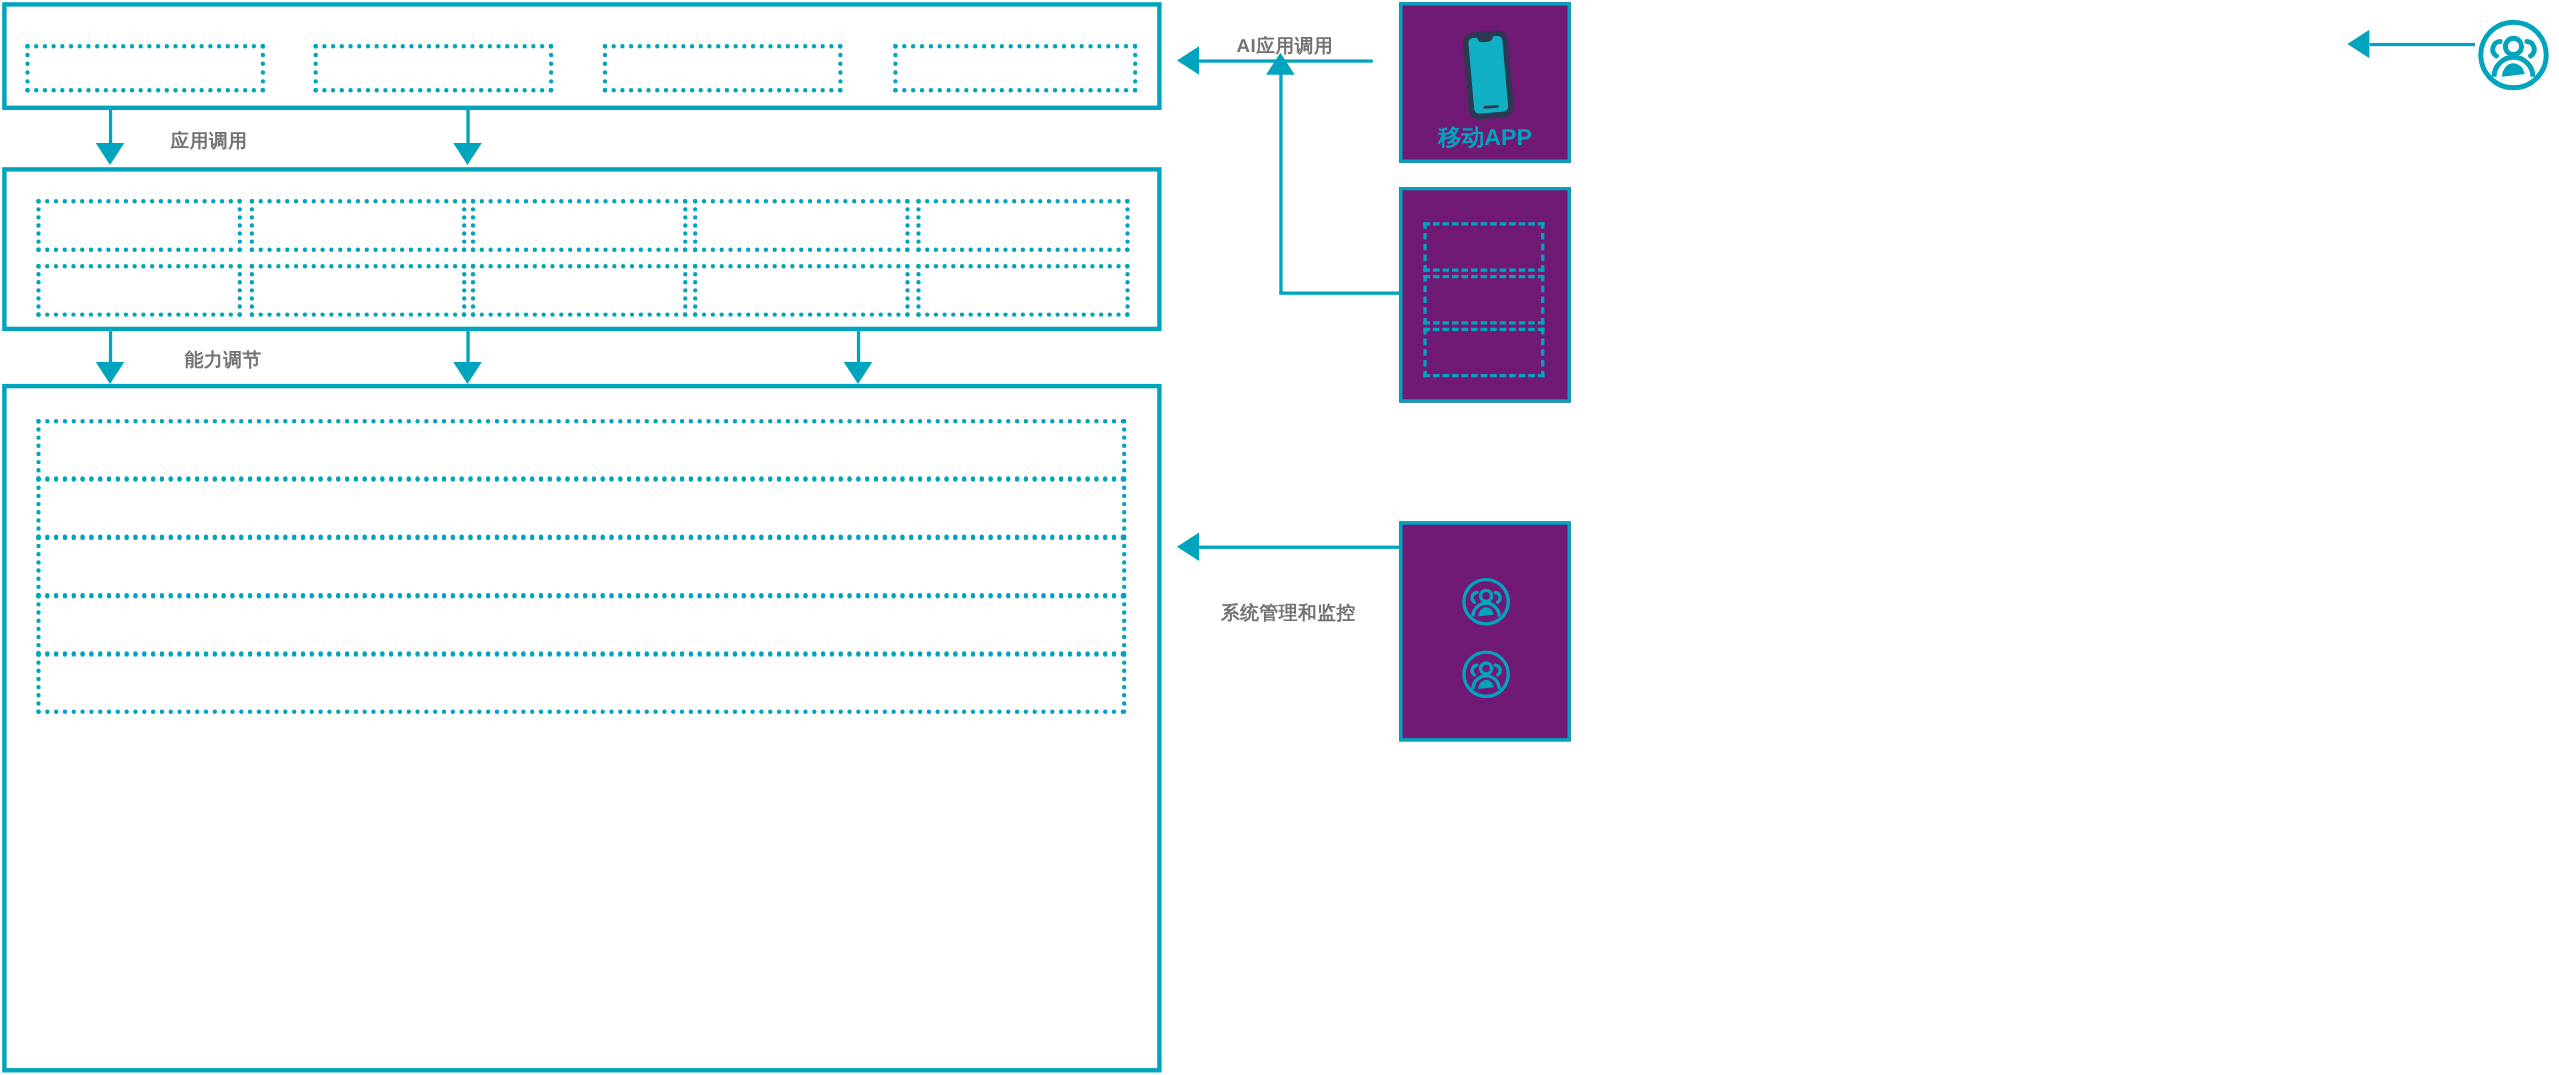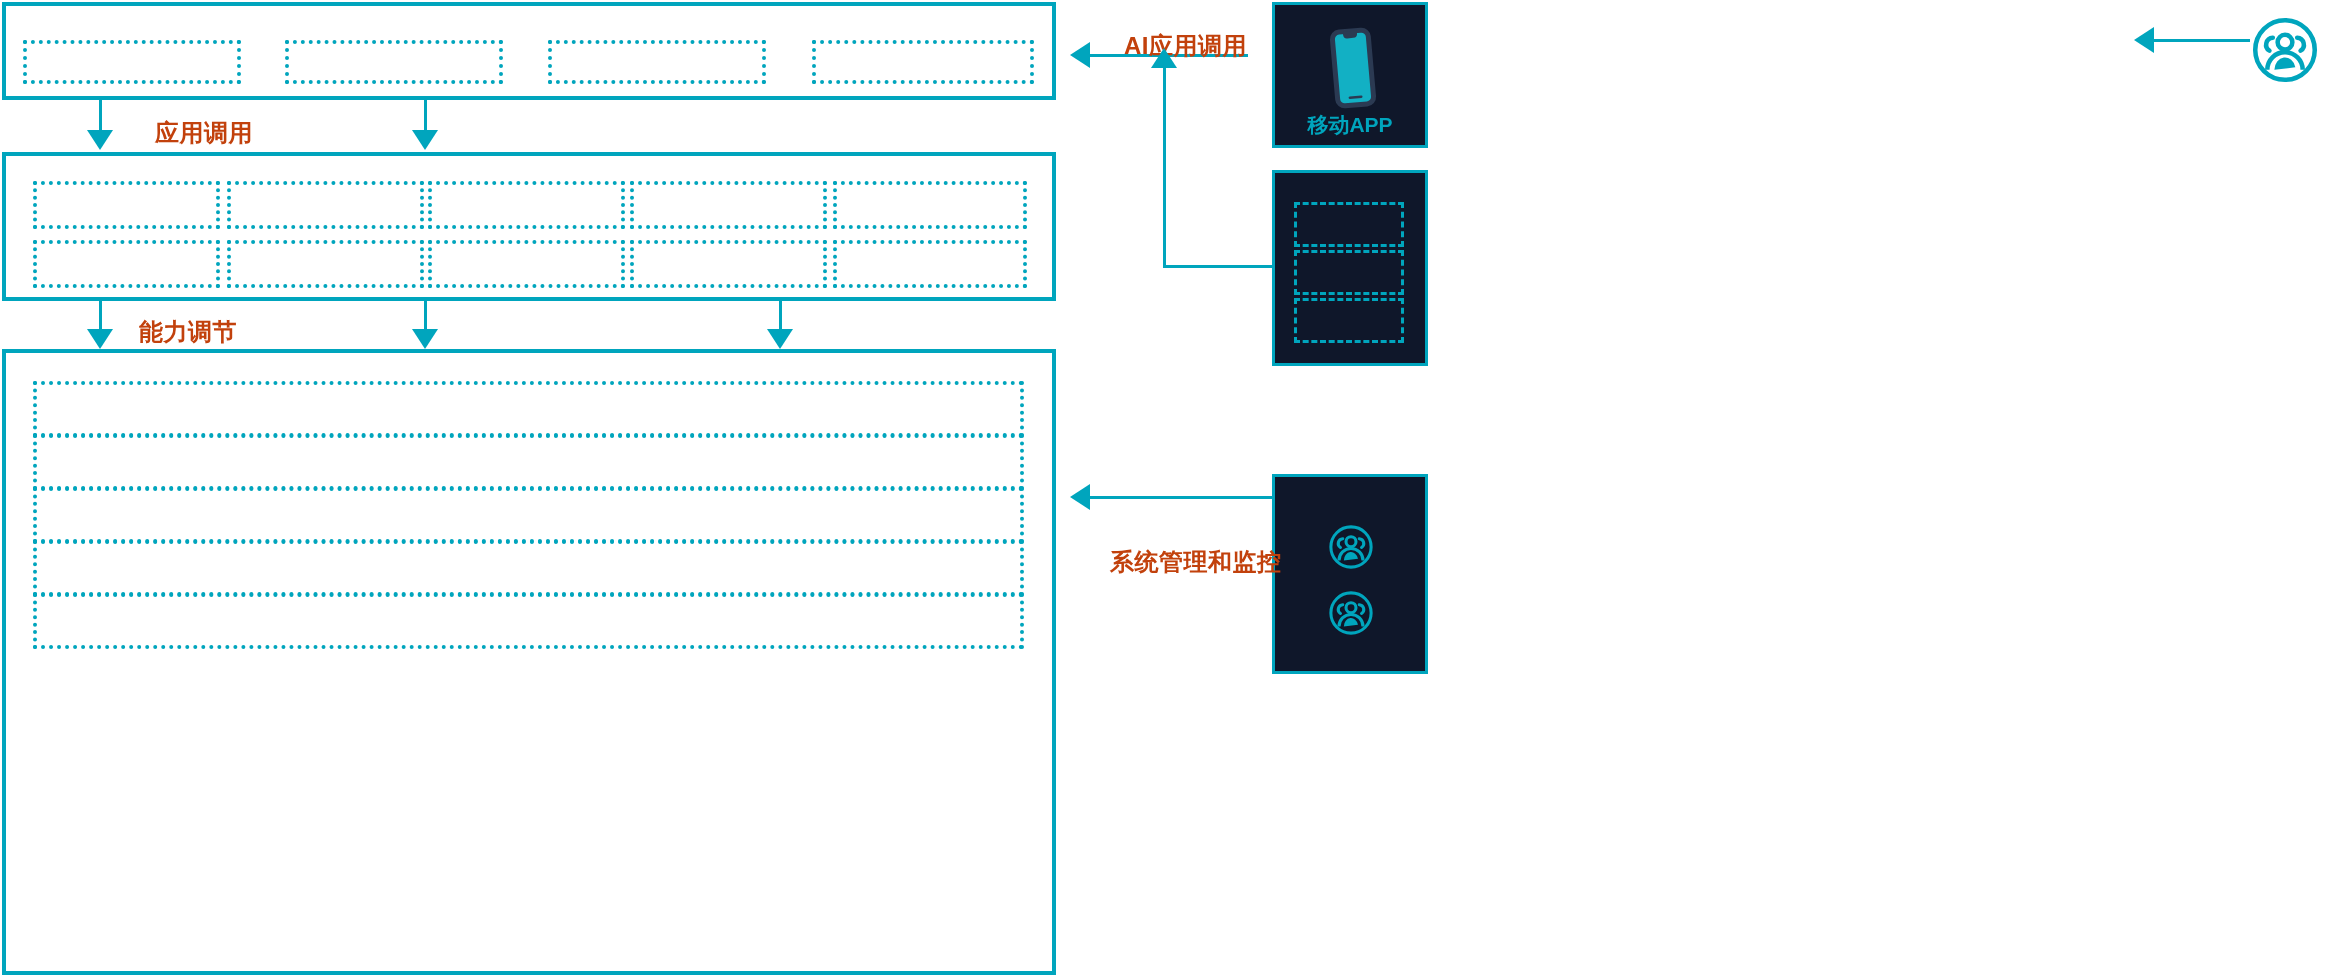--- a/index.html
+++ b/index.html
@@ -22,21 +22,21 @@
   .panel {
     position: absolute;
     box-sizing: border-box;
     border: 4px solid #00a5bd;
     background: #ffffff;
   }
   .panel-thin {
     position: absolute;
     box-sizing: border-box;
     border: 3px solid #00a5bd;
-    background: #0f172a;
+    background: #701a75;
   }
 
   
   .slot {
     position: absolute;
     box-sizing: border-box;
     border: 3px dashed #00a5bd;
     background: transparent;
   }
   .slot-dense {
@@ -76,22 +76,22 @@
     width: 0;
     height: 0;
     border-top: 13px solid transparent;
     border-bottom: 13px solid transparent;
     border-right: 20px solid #00a5bd;
   }
 
   
   .flow-label {
     position: absolute;
-    color: #c2410c;
-    font-size: 24px;
+    color: #737373;
+    font-size: 17px;
     font-weight: bold;
     white-space: nowrap;
     letter-spacing: 0.5px;
   }
   .node-label {
     position: absolute;
     color: #00a5bd;
     font-size: 21px;
     font-weight: bold;
     white-space: nowrap;
@@ -138,21 +138,21 @@
   <div class="slot slot-dense" style="left:428px; top:240px; width:197px; height:48px;"></div>
   <div class="slot slot-dense" style="left:630px; top:240px; width:197px; height:48px;"></div>
   <div class="slot slot-dense" style="left:833px; top:240px; width:194px; height:48px;"></div>
 
   <div class="vline" style="left:99px; top:301px; height:30px;"></div>
   <div class="arrow-down" style="left:87px; top:329px;"></div>
   <div class="vline" style="left:424px; top:301px; height:30px;"></div>
   <div class="arrow-down" style="left:412px; top:329px;"></div>
   <div class="vline" style="left:779px; top:301px; height:30px;"></div>
   <div class="arrow-down" style="left:767px; top:329px;"></div>
-  <div class="flow-label" style="left:139px; top:316px;">能力调节</div>
+  <div class="flow-label" style="left:168px; top:316px;">能力调节</div>
 
   <div class="panel" style="left:2px; top:349px; width:1054px; height:626px;">
   </div>
   <div class="slot slot-dense" style="left:33px; top:381px; width:991px; height:56px;"></div>
   <div class="slot slot-dense" style="left:33px; top:434px; width:991px; height:56px;"></div>
   <div class="slot slot-dense" style="left:33px; top:487px; width:991px; height:56px;"></div>
   <div class="slot slot-dense" style="left:33px; top:540px; width:991px; height:56px;"></div>
   <div class="slot slot-dense" style="left:33px; top:593px; width:991px; height:56px;"></div>
 
   <div class="panel-thin" style="left:1272px; top:2px; width:156px; height:146px;">

